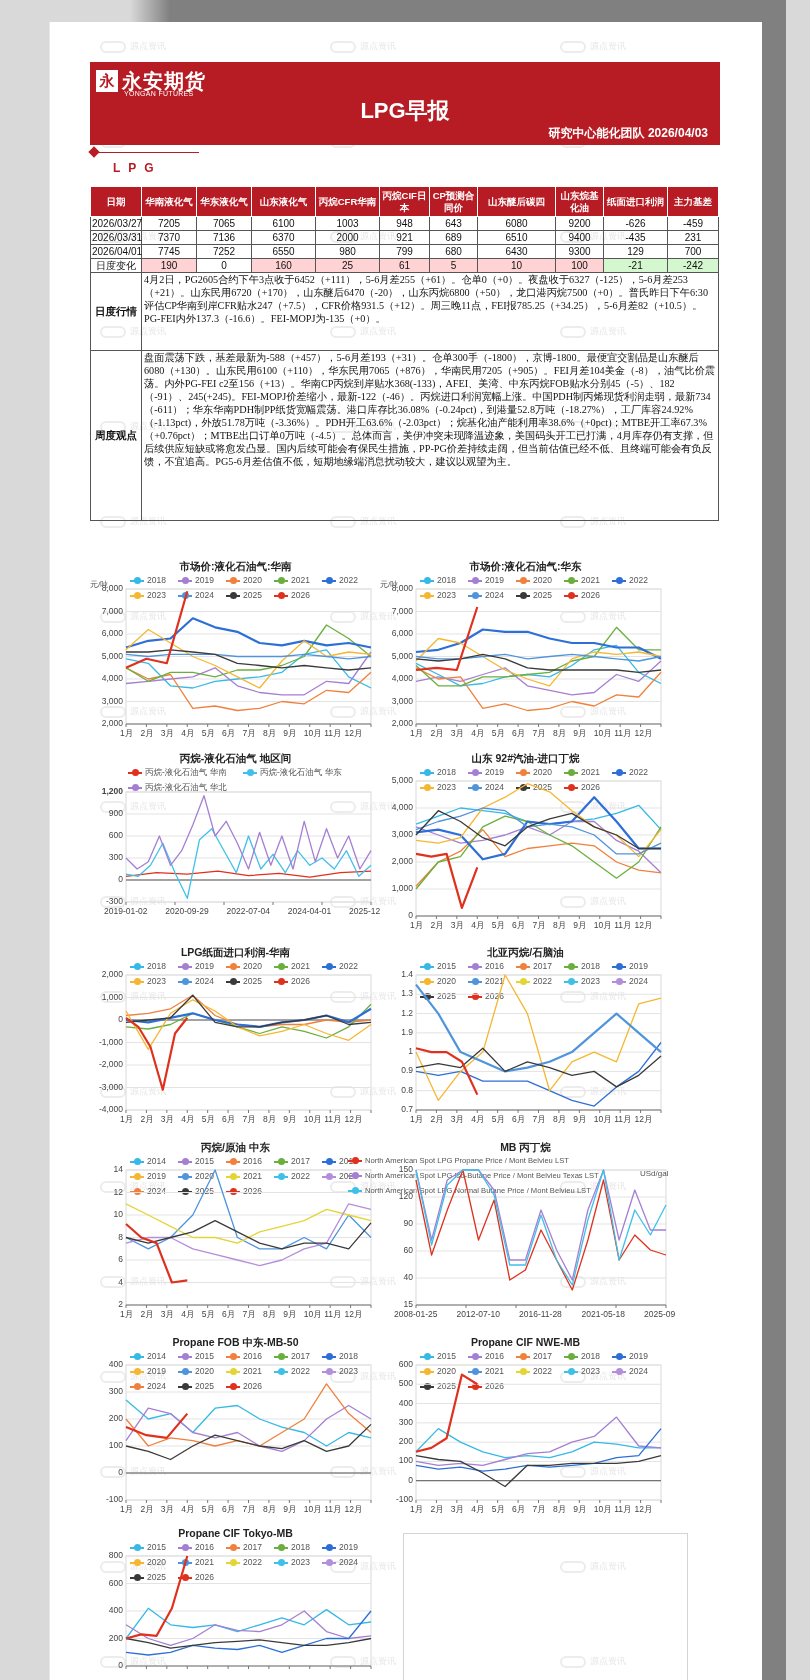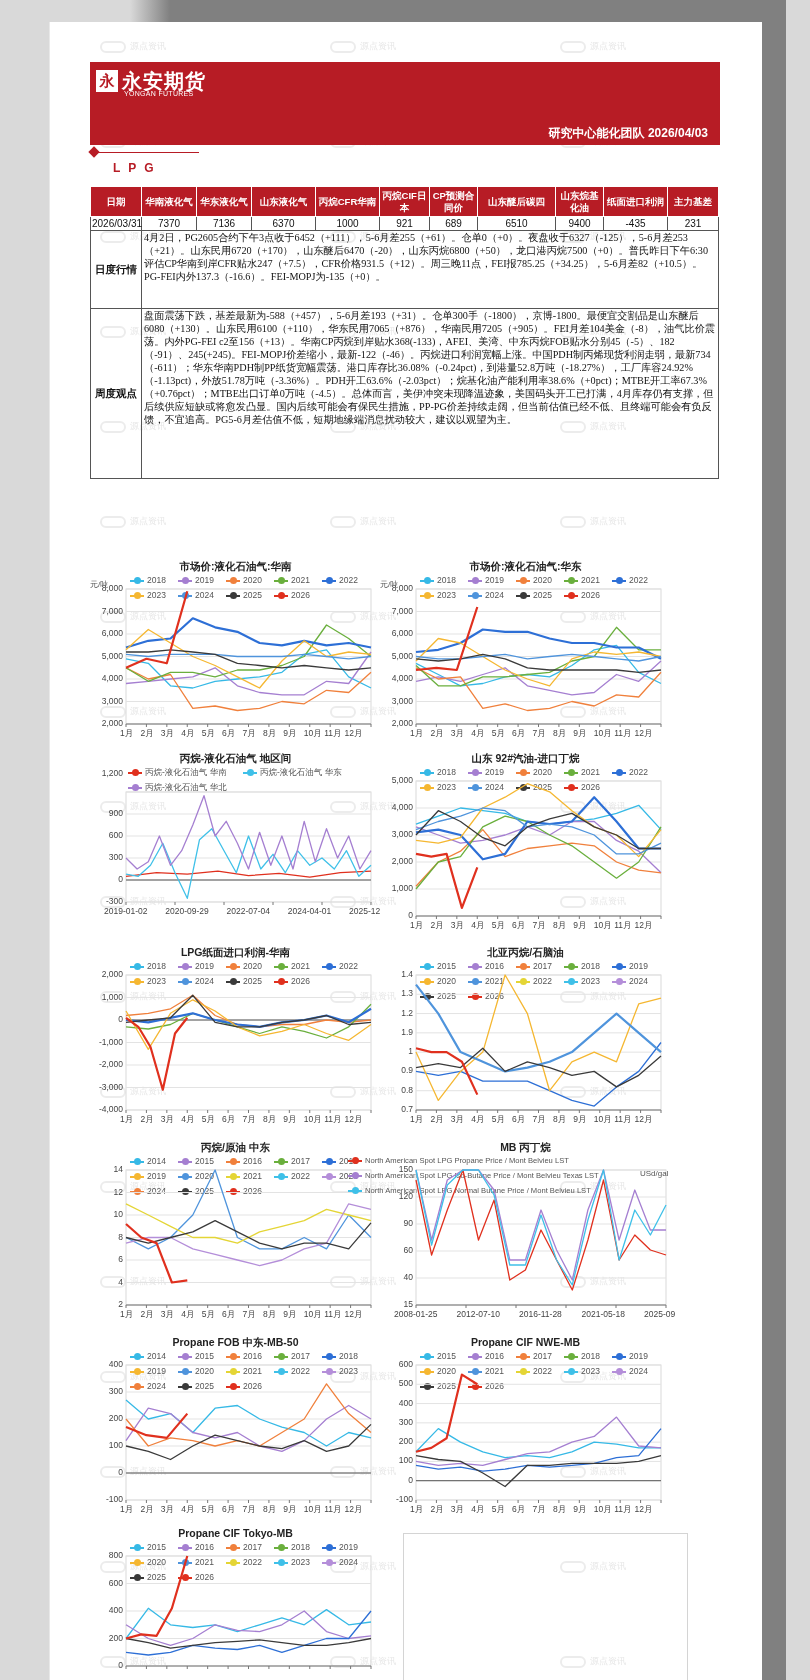--- a/index.html
+++ b/index.html
@@ -112,20 +112,21 @@
     <div class="watermark" style="left: 330px; top: 1655px;"><span class="wm-logo"></span><span>源点资讯</span></div>
     <div class="watermark" style="left: 560px; top: 1655px;"><span class="wm-logo"></span><span>源点资讯</span></div>
   </div>
 
 <div class="banner">
   <div class="logo">
     <div class="logo-mark">永</div>
     <div class="logo-cn">永安期货</div>
     <div class="logo-en">YONGAN FUTURES</div>
   </div>
+  <div class="banner-title">LPG早报</div>
   <div class="banner-sub">研究中心能化团队  2026/04/03</div>
 </div>
 <div class="section-diamond"></div>
 <div class="section-line"></div>
 <div class="section-label">LPG</div>
 
 <table class="data">
   <colgroup>
     <col style="width:51px">
       <col style="width:55px">
@@ -149,31 +150,70 @@
         <th>丙烷CIF日本</th>
         <th>CP预测合同价</th>
         <th>山东醚后碳四</th>
         <th>山东烷基化油</th>
         <th>纸面进口利润</th>
         <th>主力基差</th>
       </tr>
   </thead>
   <tbody id="tbody">
       <tr>
+        <td class="dt">2026/03/27</td>
+        <td>7205</td>
+        <td>7065</td>
+        <td>6100</td>
+        <td>1003</td>
+        <td>948</td>
+        <td>643</td>
+        <td>6080</td>
+        <td>9200</td>
+        <td>-626</td>
+        <td>-459</td>
+      </tr>
+      <tr>
         <td class="dt">2026/03/31</td>
         <td>7370</td>
         <td>7136</td>
         <td>6370</td>
-        <td>1000</td>
+        <td>2000</td>
         <td>921</td>
         <td>689</td>
         <td>6510</td>
         <td>9400</td>
         <td>-435</td>
         <td>231</td>
+      </tr>
+      <tr>
+        <td class="dt">2026/04/01</td>
+        <td>7745</td>
+        <td>7252</td>
+        <td>6550</td>
+        <td>980</td>
+        <td>799</td>
+        <td>680</td>
+        <td>6430</td>
+        <td>9300</td>
+        <td>129</td>
+        <td>700</td>
+      </tr>
+      <tr>
+        <td>日度变化</td>
+        <td class="pos">190</td>
+        <td class="zero">0</td>
+        <td class="pos">160</td>
+        <td class="pos">25</td>
+        <td class="pos">61</td>
+        <td class="pos">5</td>
+        <td class="pos">10</td>
+        <td class="pos">100</td>
+        <td class="neg">-21</td>
+        <td class="neg">-242</td>
       </tr>
       <tr>
         <td class="rowhead" style="height: 78px;">日度行情</td>
         <td class="para" colspan="10">4月2日，PG2605合约下午3点收于6452（+111），5-6月差255（+61）。仓单0（+0）。夜盘收于6327（-125），5-6月差253（+21）。山东民用6720（+170），山东醚后6470（-20），山东丙烷6800（+50），龙口港丙烷7500（+0）。普氏昨日下午6:30评估CP华南到岸CFR贴水247（+7.5），CFR价格931.5（+12）。周三晚11点，FEI报785.25（+34.25），5-6月差82（+10.5）。PG-FEI内外137.3（-16.6）。FEI-MOPJ为-135（+0）。</td>
       </tr>
       <tr>
         <td class="rowhead" style="height: 170px;">周度观点</td>
         <td class="para" colspan="10">盘面震荡下跌，基差最新为-588（+457），5-6月差193（+31）。仓单300手（-1800），京博-1800。最便宜交割品是山东醚后6080（+130）。山东民用6100（+110），华东民用7065（+876），华南民用7205（+905）。FEI月差104美金（-8），油气比价震荡。内外PG-FEI c2至156（+13）。华南CP丙烷到岸贴水368(-133)，AFEI、美湾、中东丙烷FOB贴水分别45（-5）、182（-91）、245(+245)。FEI-MOPJ价差缩小，最新-122（-46）。丙烷进口利润宽幅上涨。中国PDH制丙烯现货利润走弱，最新734（-611）；华东华南PDH制PP纸货宽幅震荡。港口库存比36.08%（-0.24pct)，到港量52.8万吨（-18.27%），工厂库容24.92%（-1.13pct)，外放51.78万吨（-3.36%）。PDH开工63.6%（-2.03pct）；烷基化油产能利用率38.6%（+0pct)；MTBE开工率67.3%（+0.76pct）；MTBE出口订单0万吨（-4.5）。总体而言，美伊冲突未现降温迹象，美国码头开工已打满，4月库存仍有支撑，但后续供应短缺或将愈发凸显。国内后续可能会有保民生措施，PP-PG价差持续走阔，但当前估值已经不低、且终端可能会有负反馈，不宜追高。PG5-6月差估值不低，短期地缘端消息扰动较大，建议以观望为主。</td>
       </tr>
     </tbody>
@@ -333,21 +373,21 @@
         <line x1="38" x2="38" y1="150" y2="153" stroke="#777"></line>
         <line x1="87" x2="87" y1="150" y2="153" stroke="#777"></line>
         <line x1="136" x2="136" y1="150" y2="153" stroke="#777"></line>
         <line x1="185" x2="185" y1="150" y2="153" stroke="#777"></line>
         <line x1="234" x2="234" y1="150" y2="153" stroke="#777"></line>
         <line x1="283" x2="283" y1="150" y2="153" stroke="#777"></line>
         <polyline points="38.0,124.3 68.6,120.7 99.3,122.1 129.9,119.2 160.5,123.6 191.1,121.4 221.8,125.1 252.4,120.7 283.0,119.2" fill="none" stroke="#e0301e" stroke-width="1.3" stroke-linejoin="round"></polyline>
         <polyline points="38.0,122.1 50.3,124.3 62.5,113.3 74.8,91.3 87.0,120.7 99.3,146.3 111.5,87.7 123.8,76.7 136.0,98.7 148.3,120.7 160.5,84.0 172.8,117.0 185.0,102.3 197.3,120.7 209.5,98.7 221.8,113.3 234.0,106.0 246.3,117.0 258.5,98.7 270.8,124.3 283.0,113.3" fill="none" stroke="#3fc0e8" stroke-width="1.3" stroke-linejoin="round"></polyline>
         <polyline points="38.0,106.0 49.1,117.0 60.3,109.7 71.4,84.0 82.5,113.3 93.7,98.7 104.8,73.0 116.0,43.7 127.1,84.0 138.2,69.3 149.4,91.3 160.5,117.0 171.6,80.3 182.8,113.3 193.9,84.0 205.0,117.0 216.2,69.3 227.3,109.7 238.5,76.7 249.6,106.0 260.7,84.0 271.9,117.0 283.0,98.7" fill="none" stroke="#a57fd1" stroke-width="1.3" stroke-linejoin="round"></polyline>
       </svg>
-      <div class="ytick" style="left: 1px; top: 16px;">1,200</div>
+      <div class="ytick" style="left: 1px; top: 34px; font-weight: bold;">1,200</div>
       <div class="ytick" style="left: 1px; top: 56px;">900</div>
       <div class="ytick" style="left: 1px; top: 78px;">600</div>
       <div class="ytick" style="left: 1px; top: 100px;">300</div>
       <div class="ytick" style="left: 1px; top: 122px;">0</div>
       <div class="ytick" style="left: 1px; top: 144px;">-300</div>
       <div class="xtick" style="left: 16px; top: 154px;">2019-01-02</div>
       <div class="xtick" style="left: 77.25px; top: 154px;">2020-09-29</div>
       <div class="xtick" style="left: 138.5px; top: 154px;">2022-07-04</div>
       <div class="xtick" style="left: 199.75px; top: 154px;">2024-04-01</div>
       <div class="xtick" style="left: 261px; top: 154px;">2025-12</div>

